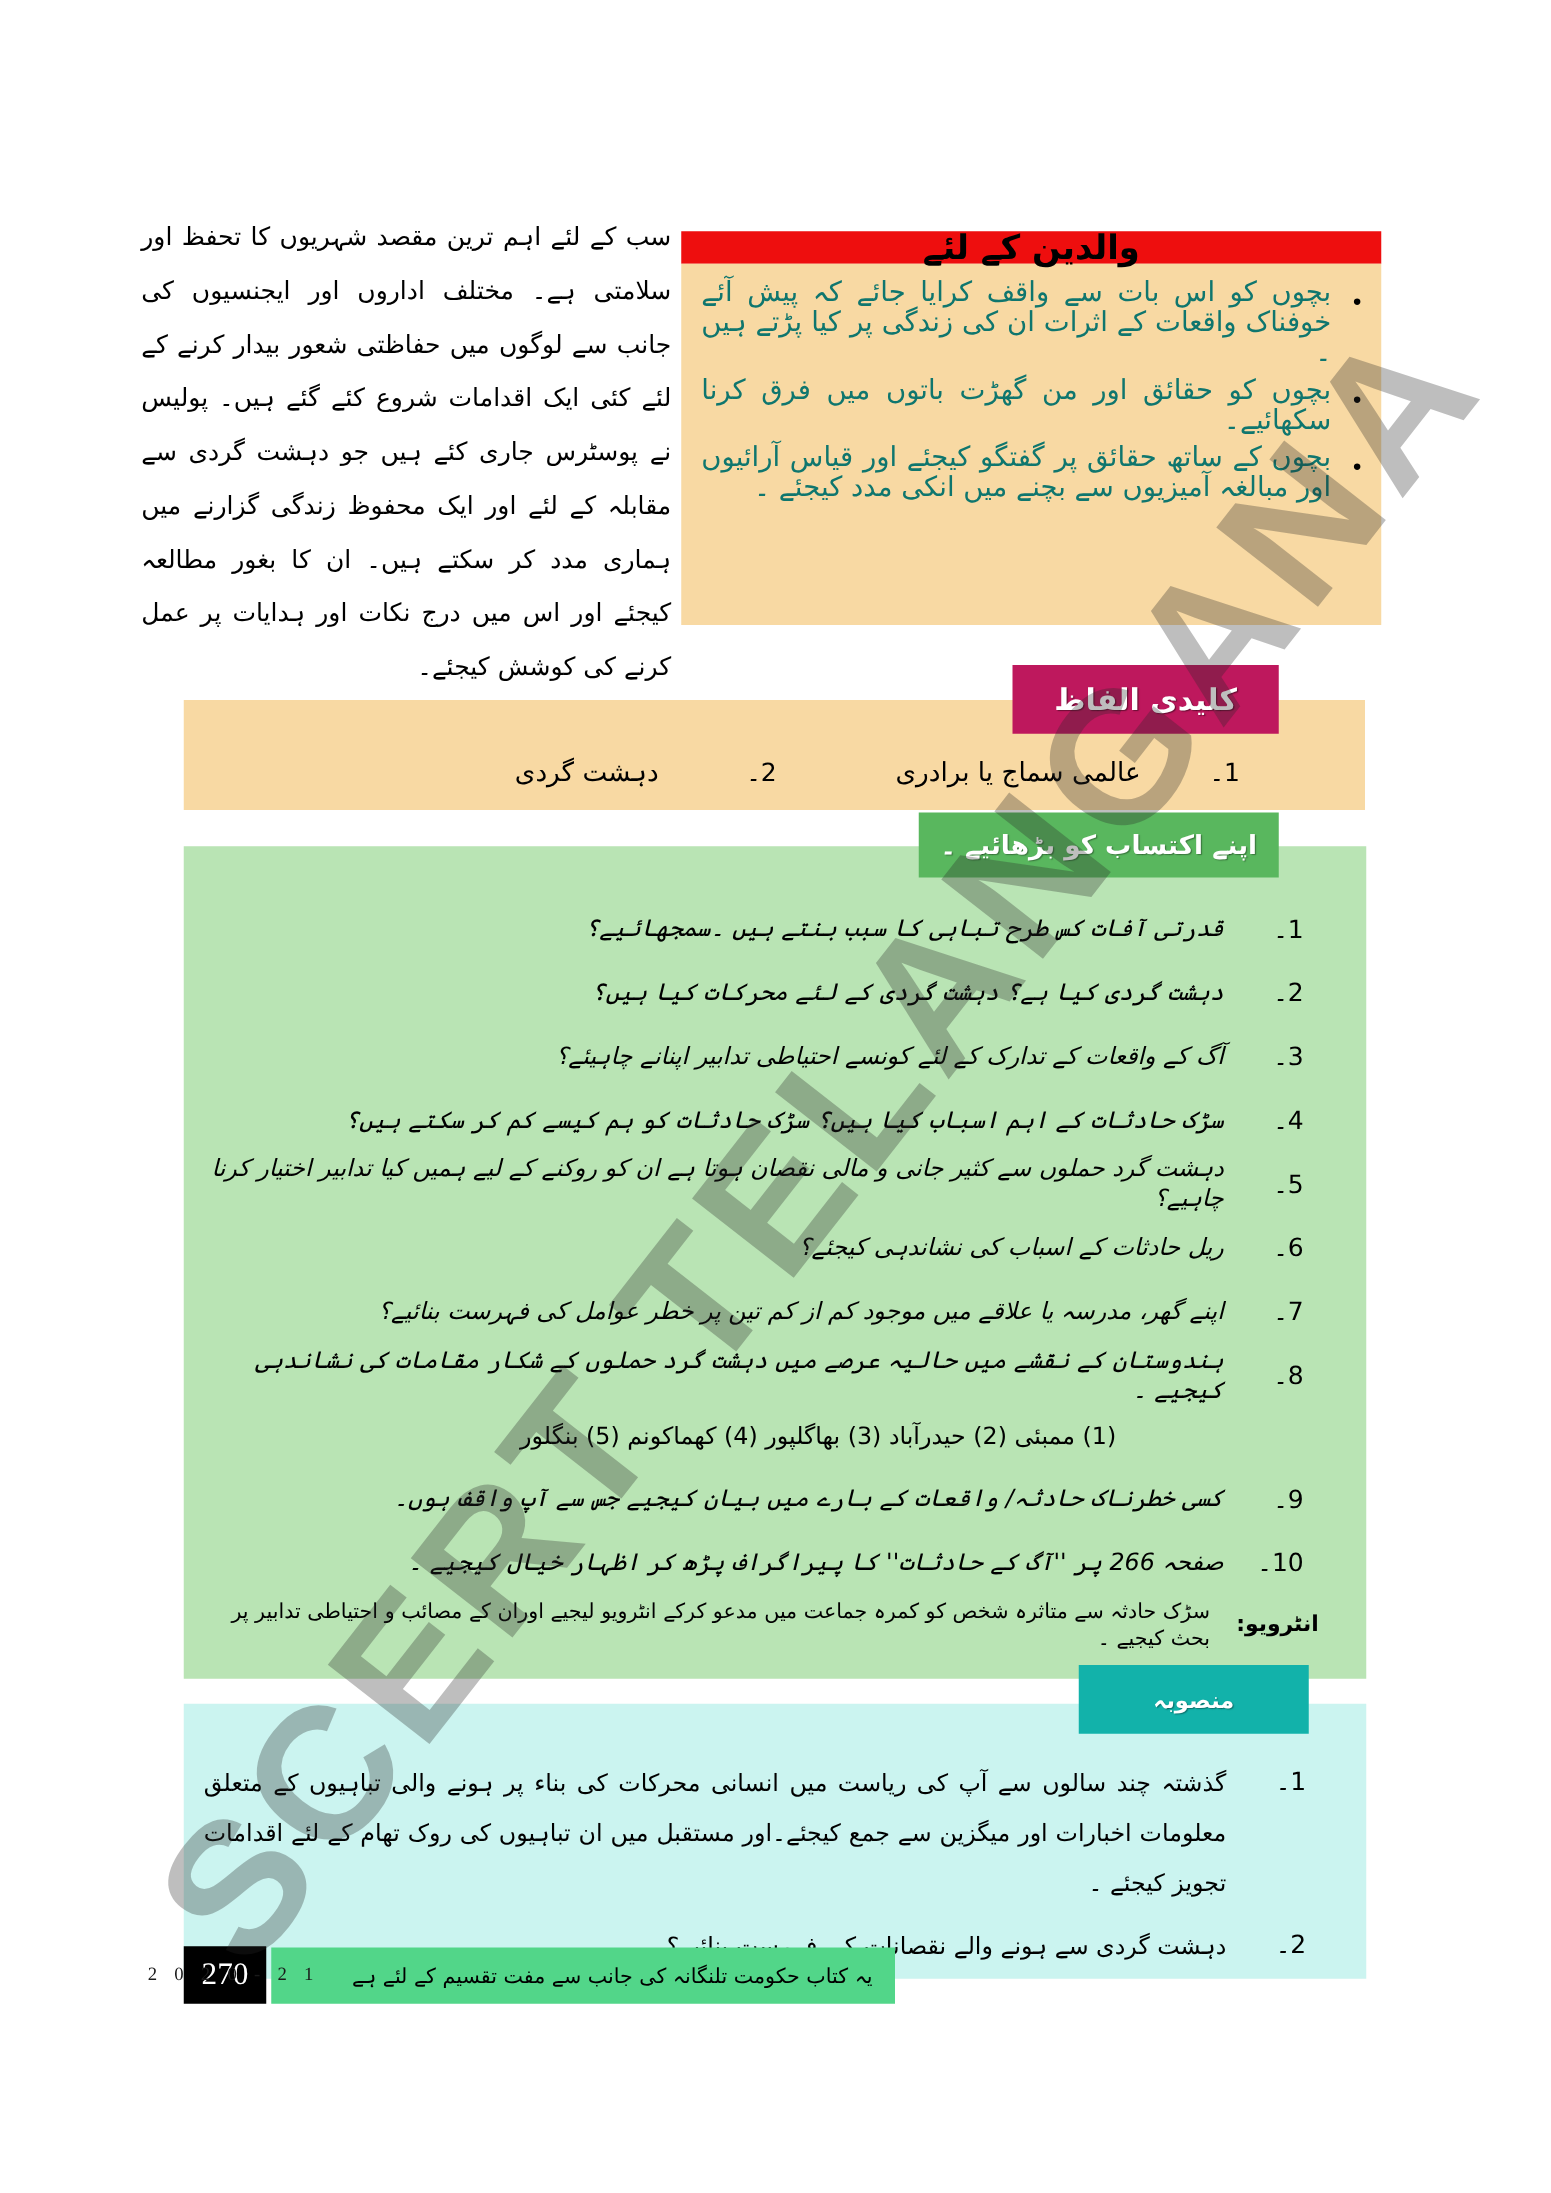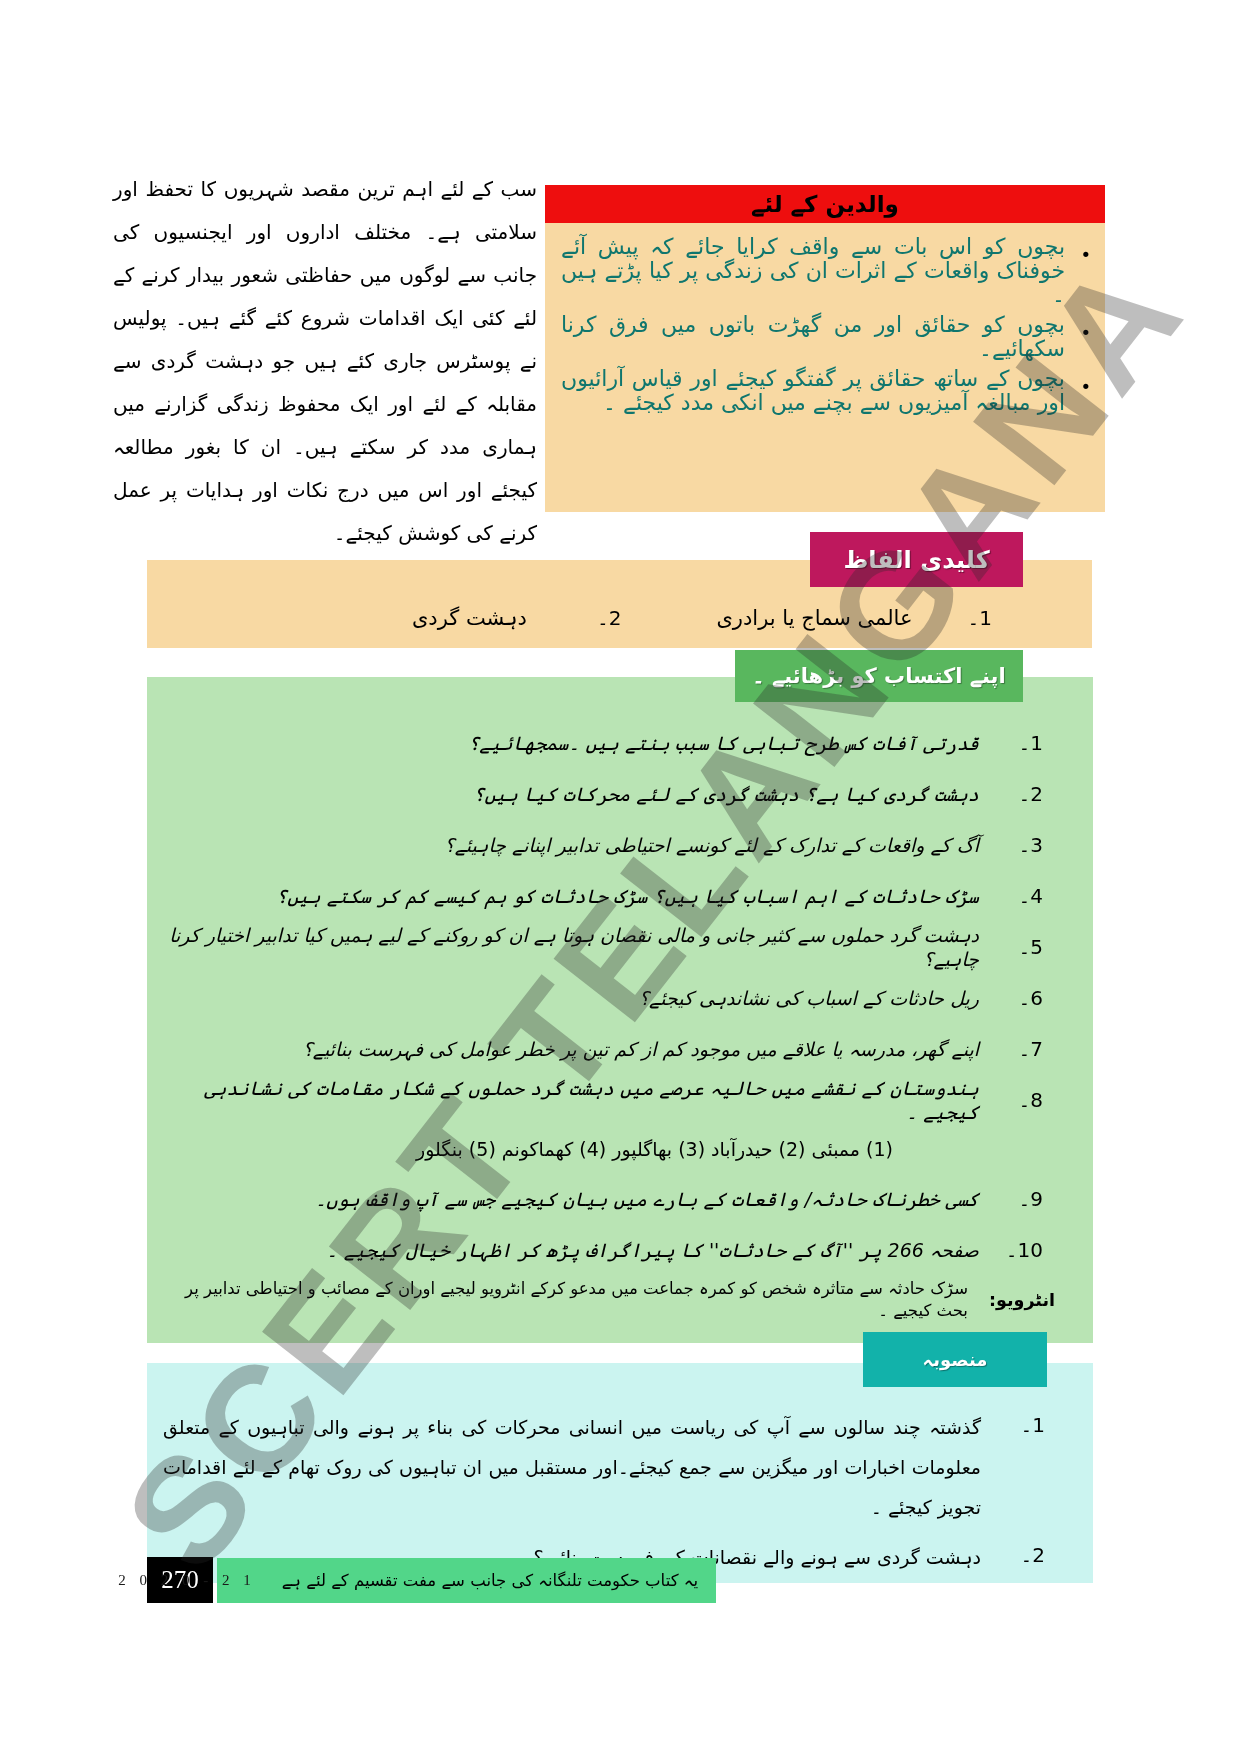--- a/index.html
+++ b/index.html
@@ -18,22 +18,22 @@
     color:rgba(40,40,40,0.30);white-space:nowrap;
   }
   
   .intro{
     position:absolute;left:113px;top:168px;width:424px;height:320px;
     direction:rtl;text-align:justify;font-size:20px;line-height:43px;color:#000;
   }
   
   .parents{position:absolute;left:545px;top:185px;width:560px;height:327px;}
   .parents-header{
-    background:#ee0e0e;height:38px;display:flex;align-items:center;justify-content:center;
-    color:#000;font-weight:bold;font-size:23px;
+    background:#ee0e0e;height:26px;display:flex;align-items:center;justify-content:center;
+    color:#000;font-weight:bold;font-size:27px;
   }
   .parents-body{
     background:#f8d9a3;height:289px;direction:rtl;padding:12px 14px 0 16px;box-sizing:border-box;
   }
   .bullet-row{display:flex;gap:14px;margin-bottom:6px;}
   .bdot{flex:0 0 12px;font-size:18px;line-height:40px;color:#000;}
   .btext{flex:1;text-align:justify;font-size:22px;line-height:24px;color:#0f766e;}
   
   .kw-header{
     position:absolute;left:810px;top:532px;width:213px;height:55px;background:#be185d;

